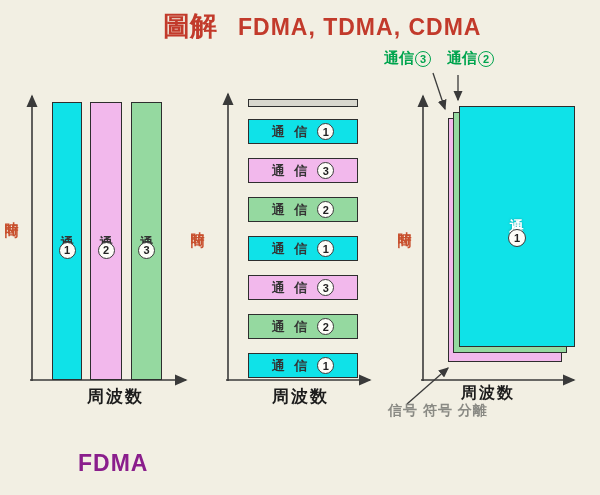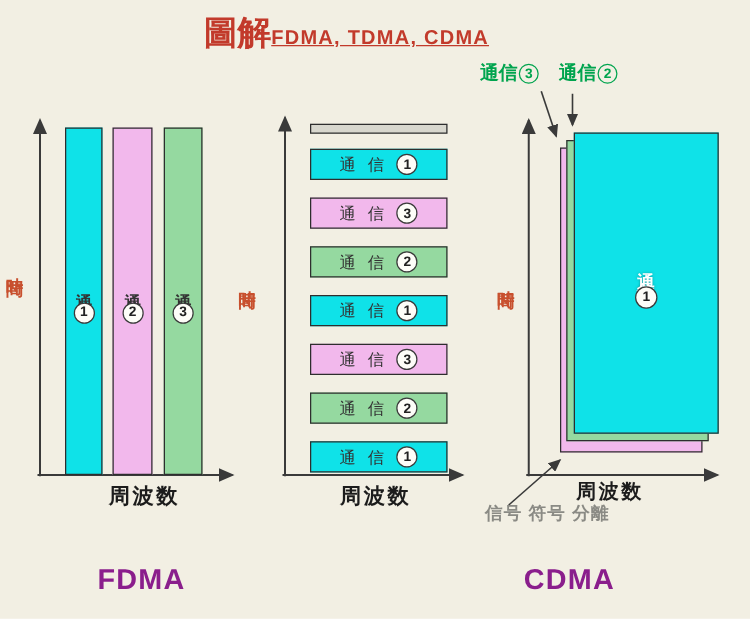--- a/index.html
+++ b/index.html
@@ -1,23 +1,23 @@
 <!DOCTYPE html>
 <html><head>
 <meta charset="utf-8">
 <style>
   html,body{margin:0;padding:0;}
   #canvas{
     position:relative;width:600px;height:495px;background:#F2EFE3;
     font-family:"Liberation Sans",sans-serif;overflow:hidden;
   }
   
-  .title{position:absolute;left:163px;top:8px;display:flex;align-items:baseline;gap:0;color:#C23A2B;}
+  .title{position:absolute;left:163px;top:8px;display:flex;align-items:baseline;gap:21px;color:#C23A2B;}
   .title .zh{font-family:"DejaVu Serif","Liberation Serif",serif;font-size:27px;font-weight:bold;}
-  .title .en{font-size:16px;font-weight:bold;letter-spacing:1px;text-decoration:underline;}
+  .title .en{font-size:23px;font-weight:bold;letter-spacing:1px;}
   
   .time-label{
     position:absolute;color:#C8502E;font-size:14px;font-weight:bold;
     writing-mode:vertical-rl;text-orientation:upright;letter-spacing:2px;line-height:14px;
   }
   .freq-label{position:absolute;color:#1C1C1C;font-size:17px;font-weight:bold;letter-spacing:2px;}
   .caption{position:absolute;color:#8A1E8C;font-size:23px;font-weight:bold;letter-spacing:1px;}
   .note{position:absolute;color:#8A8A84;font-size:14px;font-weight:bold;letter-spacing:1px;}
   .bar{position:absolute;border:1.5px solid #2E2E2E;box-sizing:border-box;}
   .c-cyan{background:#0FE2E8;}
@@ -30,21 +30,21 @@
     color:#222;font-size:11px;font-weight:bold;box-sizing:border-box;flex:0 0 auto;
   }
   
   .vbar{display:flex;flex-direction:column;align-items:center;justify-content:center;gap:6px;}
   .vbar .vname{
     writing-mode:vertical-rl;text-orientation:upright;color:#333;font-size:13px;font-weight:bold;
     letter-spacing:6px;line-height:13px;
   }
   
   .hbar{display:flex;flex-direction:row;align-items:center;justify-content:center;gap:7px;}
-  .hbar .hname{color:#333;font-size:13px;font-weight:normal;letter-spacing:3px;white-space:nowrap;}
+  .hbar .hname{color:#333;font-size:13px;font-weight:bold;letter-spacing:3px;white-space:nowrap;}
   
   .layer{position:absolute;border:1.5px solid #2E2E2E;box-sizing:border-box;}
   .cdma-front{display:flex;flex-direction:column;align-items:center;justify-content:center;gap:7px;}
   .cdma-front .vname{
     writing-mode:vertical-rl;text-orientation:upright;color:#FFFFFF;font-size:14px;font-weight:bold;
     letter-spacing:8px;line-height:14px;text-shadow:0 0 2px rgba(0,90,90,.5);
   }
   .cdma-front .num-circle{width:18px;height:18px;}
   .callout{position:absolute;display:flex;align-items:center;gap:1px;color:#00A44E;font-size:15px;font-weight:bold;}
   .callout .g-circle{
@@ -151,15 +151,14 @@
 
   <div class="layer c-pink" style="left:448px;top:118px;width:114px;height:244px;z-index:1;"></div>
   <div class="layer c-green" style="left:453px;top:112px;width:114px;height:241px;z-index:2;"></div>
   <div class="layer c-cyan cdma-front" style="left:459px;top:106px;width:116px;height:241px;z-index:3;">
     <span class="vname">通信</span>
     <span class="num-circle">1</span>
   </div>
 
   <div class="freq-label" style="left:461px;top:383px;font-size:16px;">周波数</div>
   <div class="note" style="left:388px;top:402px;text-align:center;">信号 符号 分離</div>
-  <div class="caption" style="left:419px;top:450px;">CDMA</div>
 
 </div>
 
 </body></html>

